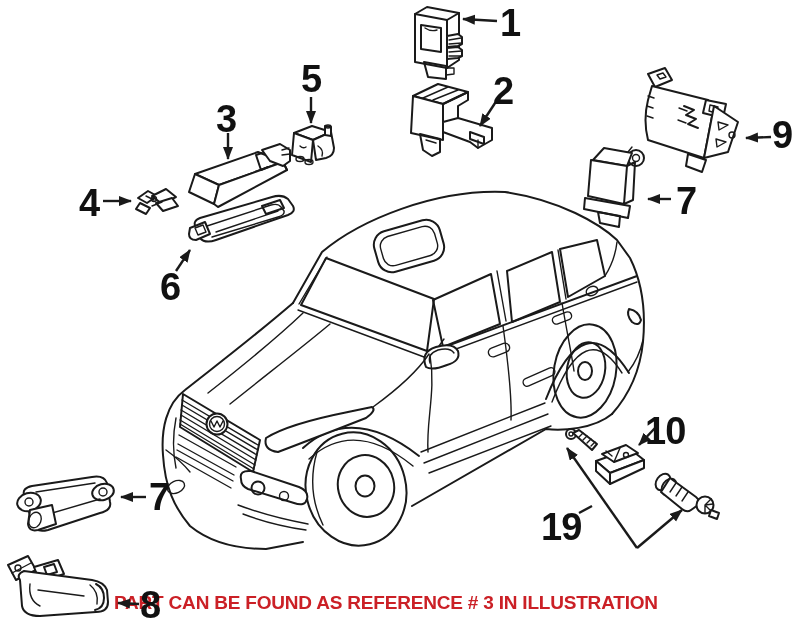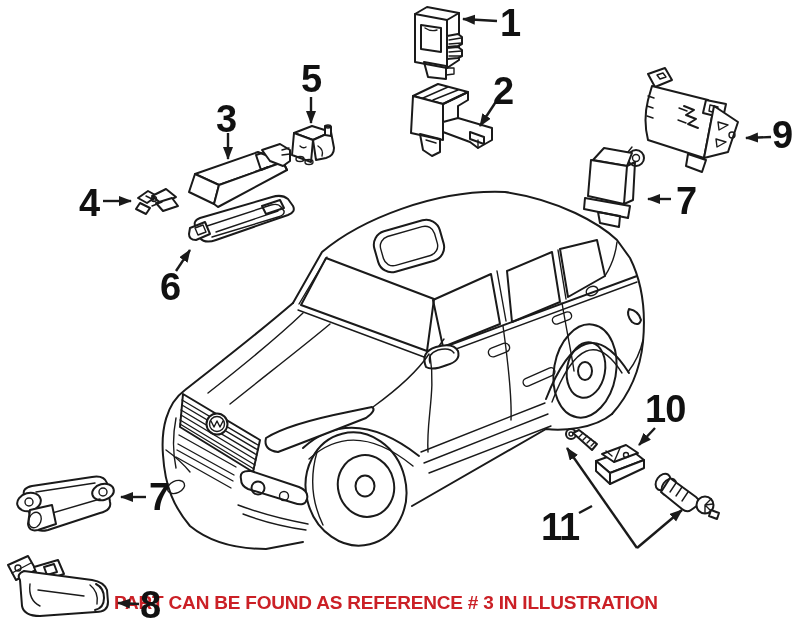--- a/index.html
+++ b/index.html
@@ -286,16 +286,16 @@
   <div class="num" style="left:500px;top:4px;">1</div>
   <div class="num" style="left:493px;top:72px;">2</div>
   <div class="num" style="left:216px;top:100px;">3</div>
   <div class="num" style="left:79px;top:184px;">4</div>
   <div class="num" style="left:301px;top:60px;">5</div>
   <div class="num" style="left:160px;top:268px;">6</div>
   <div class="num" style="left:676px;top:182px;">7</div>
   <div class="num" style="left:772px;top:116px;">9</div>
   <div class="num" style="left:149px;top:478px;">7</div>
   <div class="num" style="left:140px;top:586px;">8</div>
-  <div class="num" style="left:645px;top:390px;">10</div>
-  <div class="num" style="left:541px;top:508px;">11</div>
+  <div class="num" style="left:645px;top:412px;">10</div>
+  <div class="num" style="left:541px;top:508px;">19</div>
 
 </div>
 
 </body></html>

